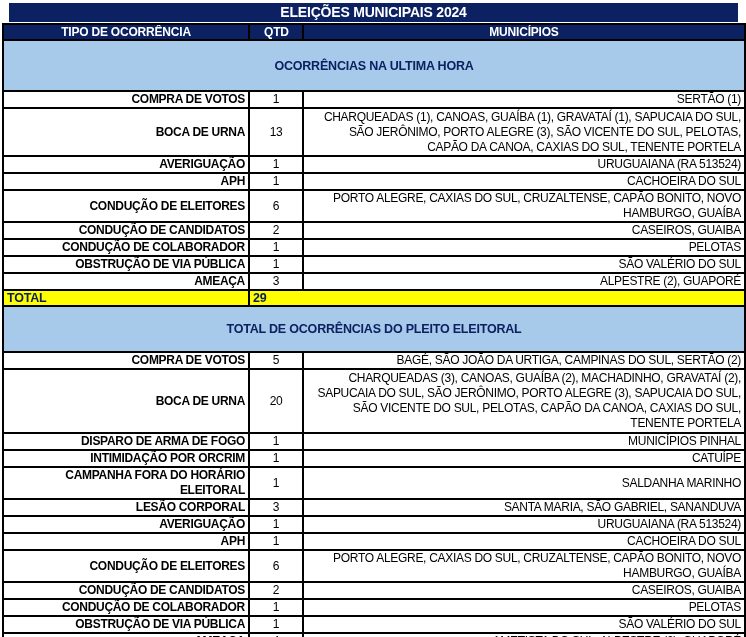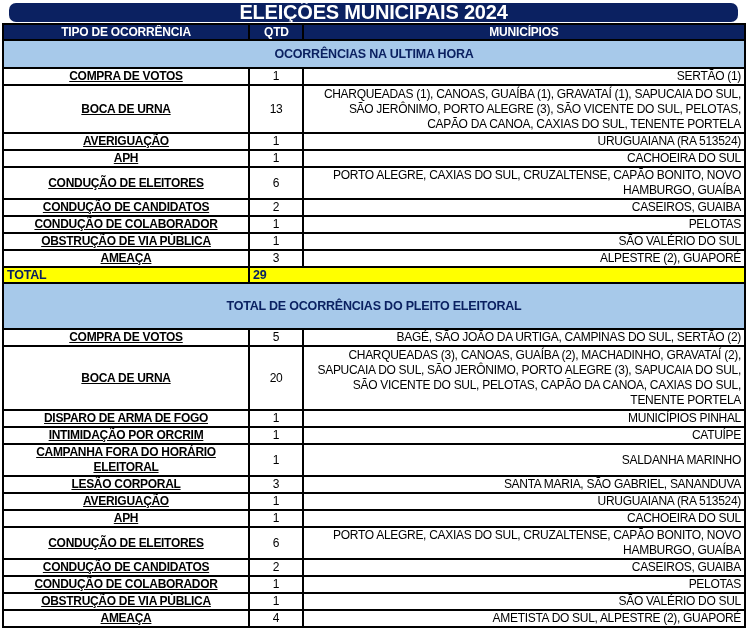--- a/index.html
+++ b/index.html
@@ -10,25 +10,24 @@
     font-family: "Liberation Sans", sans-serif;
     position: relative;
     overflow: hidden;
   }
   .title-bar {
     position: absolute; left: 9px; top: 3px;
     width: 729px; height: 19px;
     background: var(--navy, #0B2161);
     color: #ffffff;
     font-weight: bold;
-    font-size: 20px;
+    font-size: 14px;
     letter-spacing: -0.2px;
     text-align: center;
     line-height: 19px;
-    border-radius: 7px;
   }
   table.main {
     position: absolute; left: 2px; top: 23px;
     width: 742px;
     border-collapse: collapse;
     table-layout: fixed;
   }
   table.main td, table.main th {
     border: 2px solid #000000;
     padding: 0 3px;
@@ -46,29 +45,29 @@
     padding: 0 14px;
   }
   tr.section-header-row td {
     background: var(--lightblue, #A7C9EA);
     color: var(--navy, #0B2161);
     font-weight: bold;
     font-size: 12.5px;
     letter-spacing: -0.2px;
     text-align: center;
   }
-  tr.section-header-row.s0 td { height: 28px; }
+  tr.section-header-row.s0 td { height: 51px; }
   tr.section-header-row.s1 td { height: 46px; }
   tr.data-row td {
     font-size: 12px;
     letter-spacing: -0.3px;
     line-height: 15px;
     color: #000000;
   }
-  tr.data-row td.tipo { font-weight: bold; text-align: center; text-decoration: underline; }
+  tr.data-row td.tipo { font-weight: bold; text-align: right; }
   tr.data-row td.qtd  { text-align: center; }
   tr.data-row td.mun  { text-align: right; }
   tr.total-row td {
     background: var(--yellow, #FFFF00);
     color: var(--navy, #0B2161);
     font-weight: bold;
     font-size: 12.5px;
     letter-spacing: -0.2px;
     height: 14px;
     margin-top: 47px;

